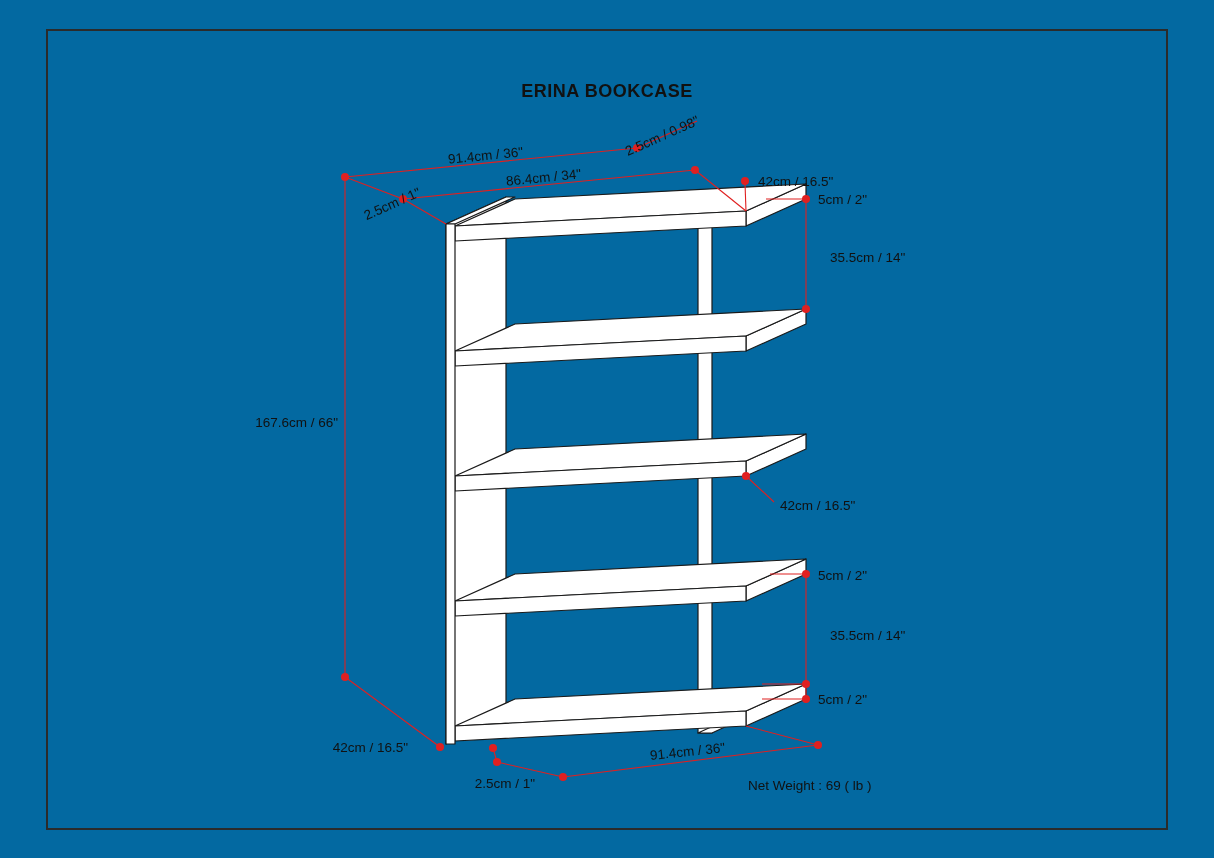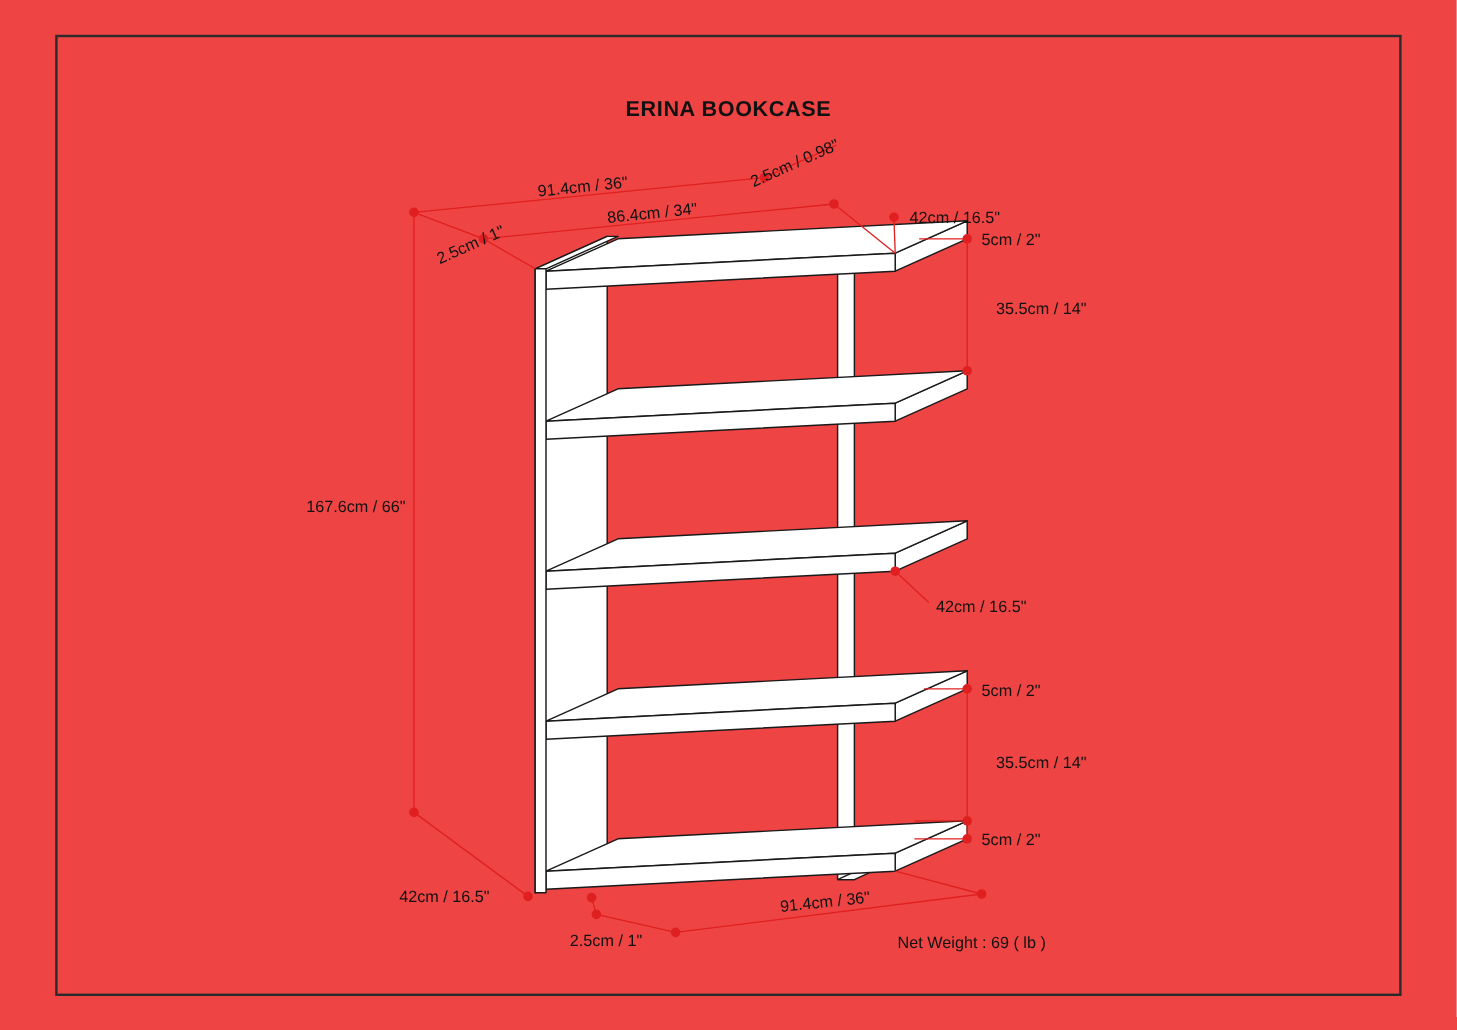--- a/index.html
+++ b/index.html
@@ -1,17 +1,17 @@
 <!DOCTYPE html>
 <html><head>
 <meta charset="utf-8">
 <style>
   html,body{margin:0;padding:0;background:#ffffff;}
   body{font-family:"Liberation Sans", sans-serif;}
-  .stage{position:relative;width:1214px;height:858px;background:#ef4444;overflow:hidden;}
+  .stage{position:relative;width:1214px;height:858px;background:#0369a1;overflow:hidden;}
   svg text{fill:#111111;font-family:"Liberation Sans", sans-serif;font-size:13.5px;}
   svg text.title{font-size:18px;font-weight:bold;letter-spacing:0.5px;}
   .blk{fill:#ffffff;stroke:#1a1a1a;stroke-width:1.2;stroke-linejoin:round;}
   .redln{stroke:#e02020;stroke-width:1.1;fill:none;}
   .reddot{fill:#e02020;stroke:none;}
 </style>
 </head>
 <body>
 
 <div class="stage">

